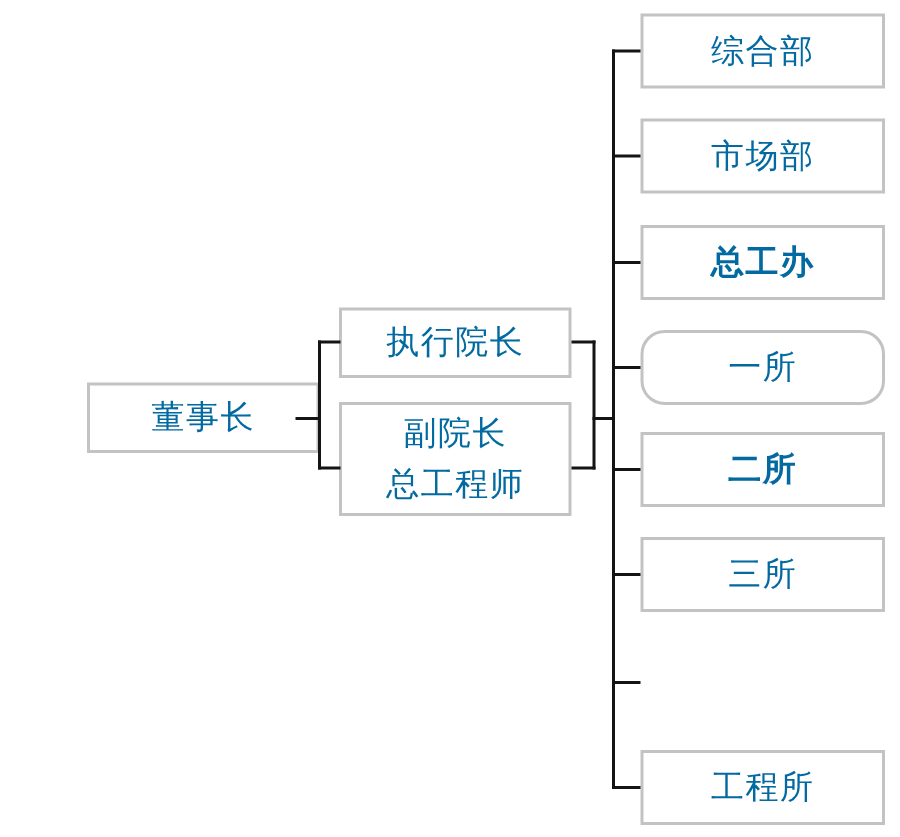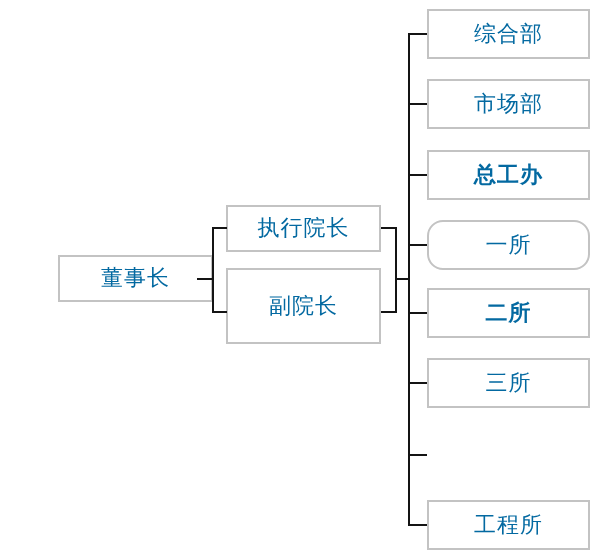--- a/index.html
+++ b/index.html
@@ -84,20 +84,21 @@
 
   <div class="box root-box">
     <span>董事长</span>
   </div>
 
   <div class="box mid1-box">
     <span>执行院长</span>
   </div>
   <div class="box mid2-box">
     <span>副院长</span>
+    <span>总工程师</span>
   </div>
 
   <div class="box dept d0">
     <span>综合部</span>
   </div>
   <div class="box dept d1">
     <span>市场部</span>
   </div>
   <div class="box dept d2">
     <span>总工办</span>

